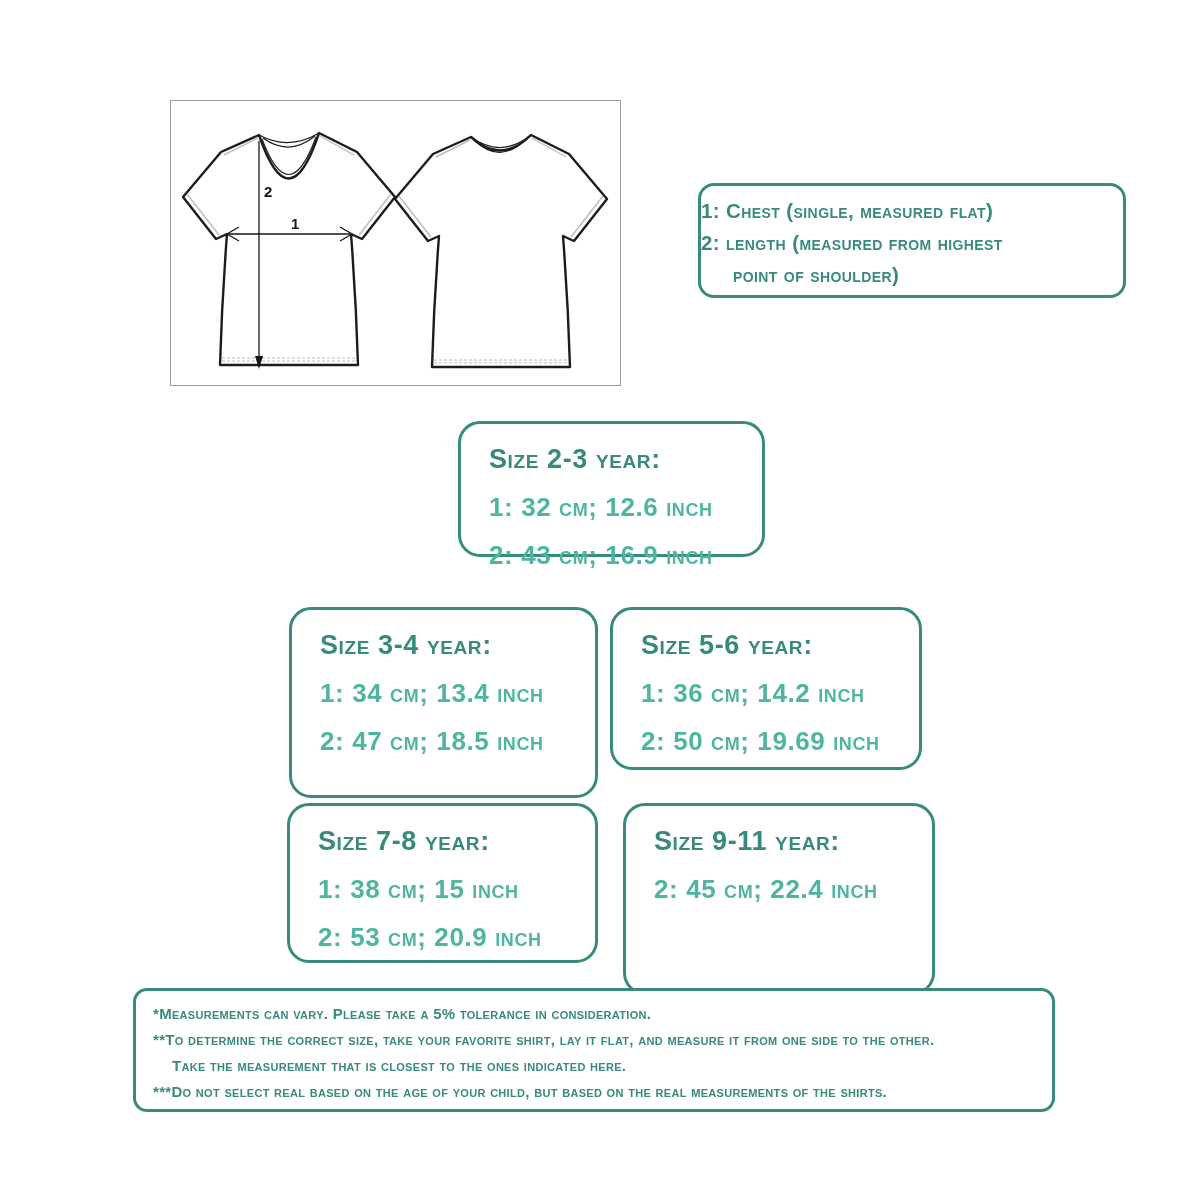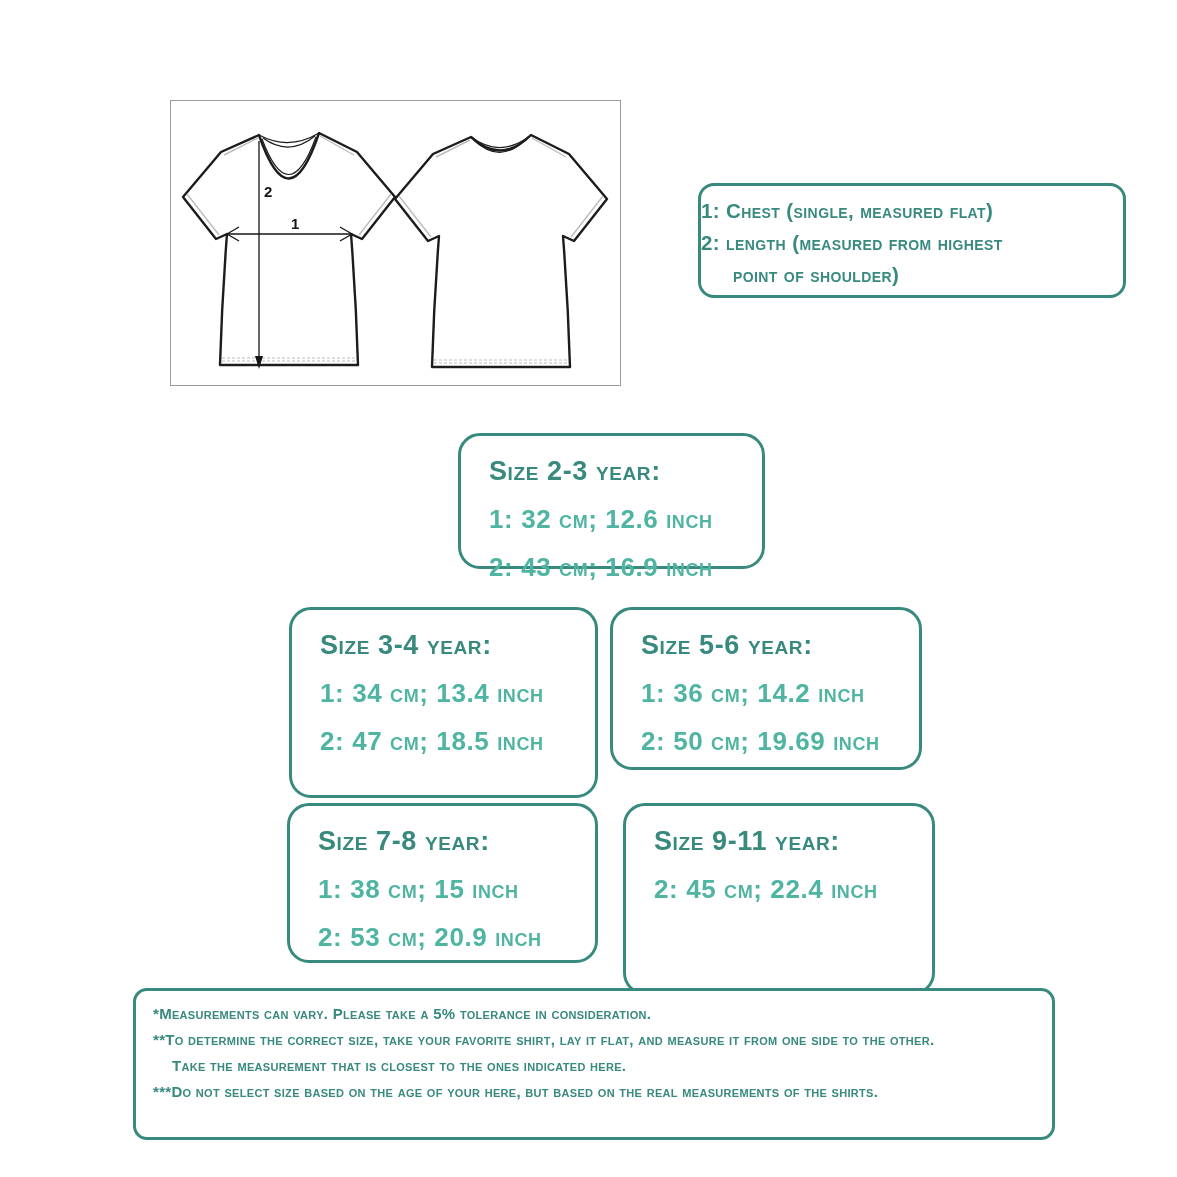--- a/index.html
+++ b/index.html
@@ -66,29 +66,29 @@
   }
   .size-line {
     font-size: 26px;
     font-weight: 700;
     font-variant: small-caps;
     letter-spacing: 0.6px;
     color: var(--light);
     line-height: 48px;
     white-space: nowrap;
   }
-  .box-2-3  { left: 458px; top: 421px; width: 307px; height: 136px; margin-top: 12px; }
+  .box-2-3  { left: 458px; top: 421px; width: 307px; height: 136px; }
   .box-3-4  { left: 289px; top: 607px; width: 309px; height: 191px; }
   .box-5-6  { left: 610px; top: 607px; width: 312px; height: 163px; }
   .box-7-8  { left: 287px; top: 803px; width: 311px; height: 160px; }
   .box-9-11 { left: 623px; top: 803px; width: 312px; height: 192px; }
 
   
   .notes-box {
-    left: 133px; top: 988px; width: 922px; height: 152px;
+    left: 133px; top: 988px; width: 922px; height: 124px;
     border-radius: 14px;
     padding: 10px 14px 0 17px;
   }
   .note-line {
     font-size: 15px;
     font-weight: 700;
     font-variant: small-caps;
     letter-spacing: 0.3px;
     color: var(--dark);
     line-height: 26px;
@@ -183,14 +183,14 @@
 
 <div class="abs teal-box size-box box-9-11">
   <div class="size-title">Size 9-11 year:</div>
   <div class="size-line">2: 45 cm; 22.4 inch</div>
 </div>
 
 <div class="abs teal-box notes-box">
   <div class="note-line">*Measurements can vary. Please take a 5% tolerance in consideration.</div>
   <div class="note-line">**To determine the correct size, take your favorite shirt, lay it flat, and measure it from one side to the other.</div>
   <div class="note-line indent">Take the measurement that is closest to the ones indicated here.</div>
-  <div class="note-line">***Do not select size based on the age of your here, but based on the real measurements of the shirts.</div>
+  <div class="note-line">***Do not select real based on the age of your child, but based on the real measurements of the shirts.</div>
 </div>
 
 </body></html>

